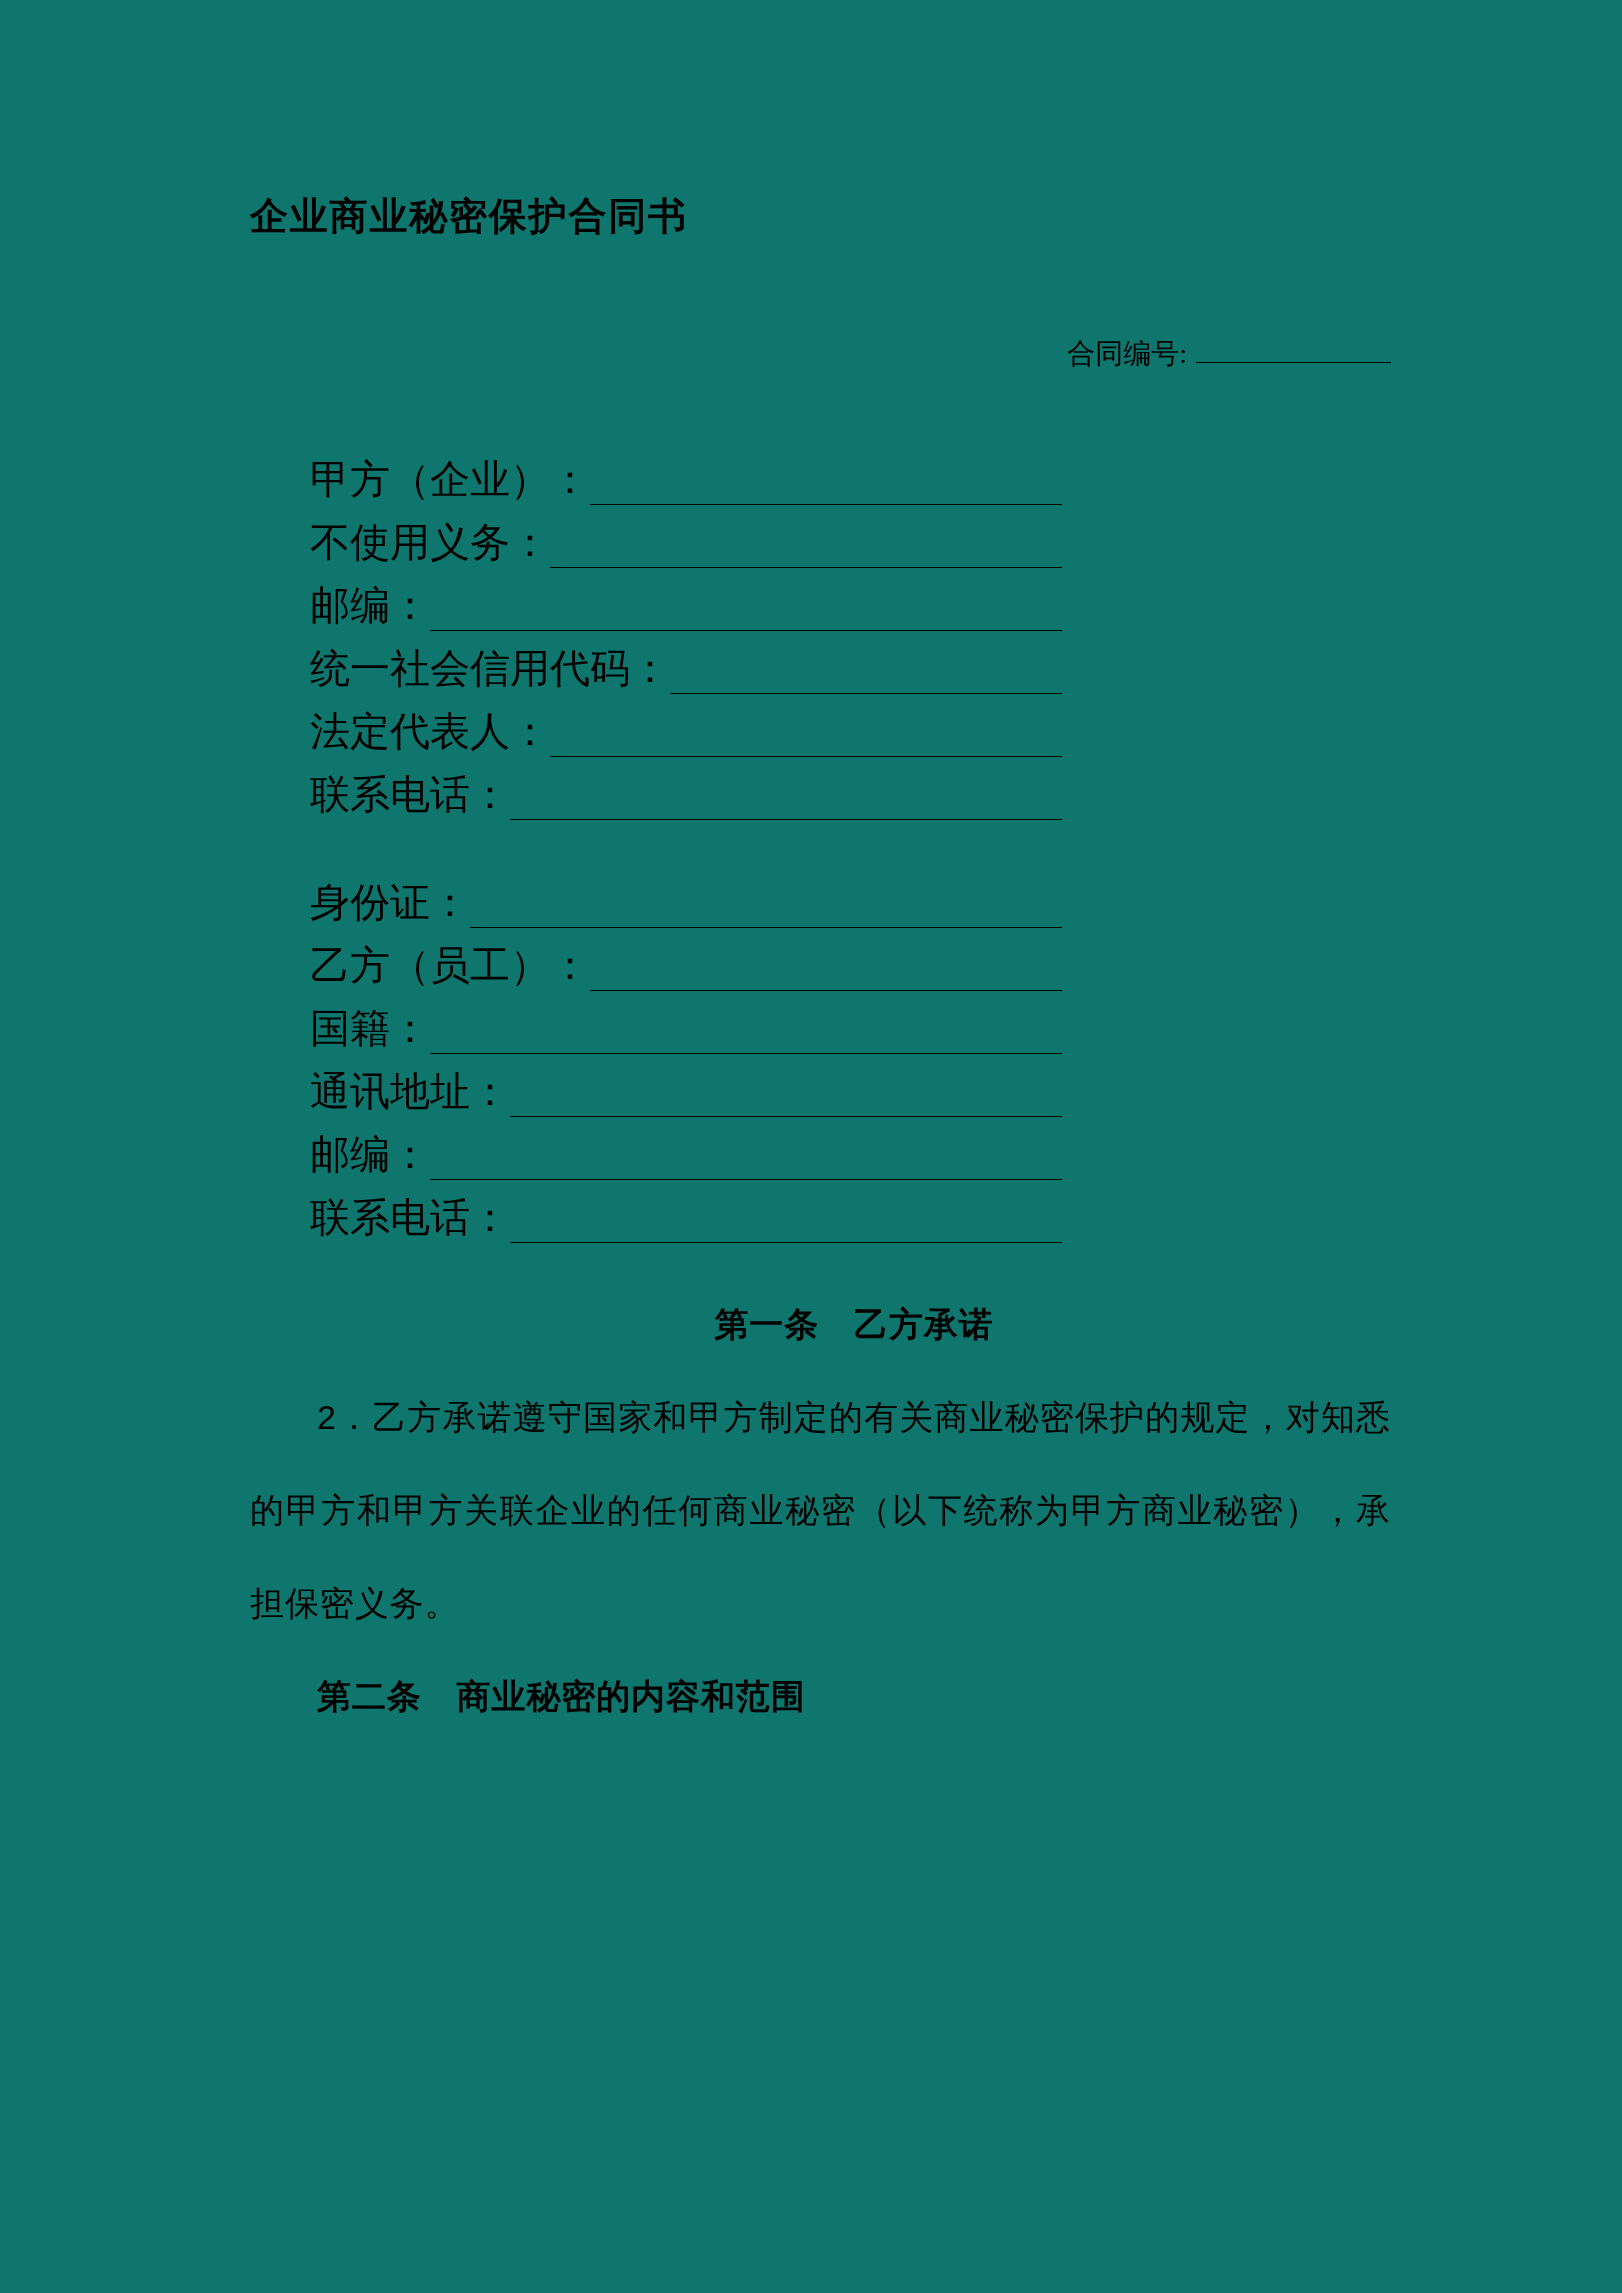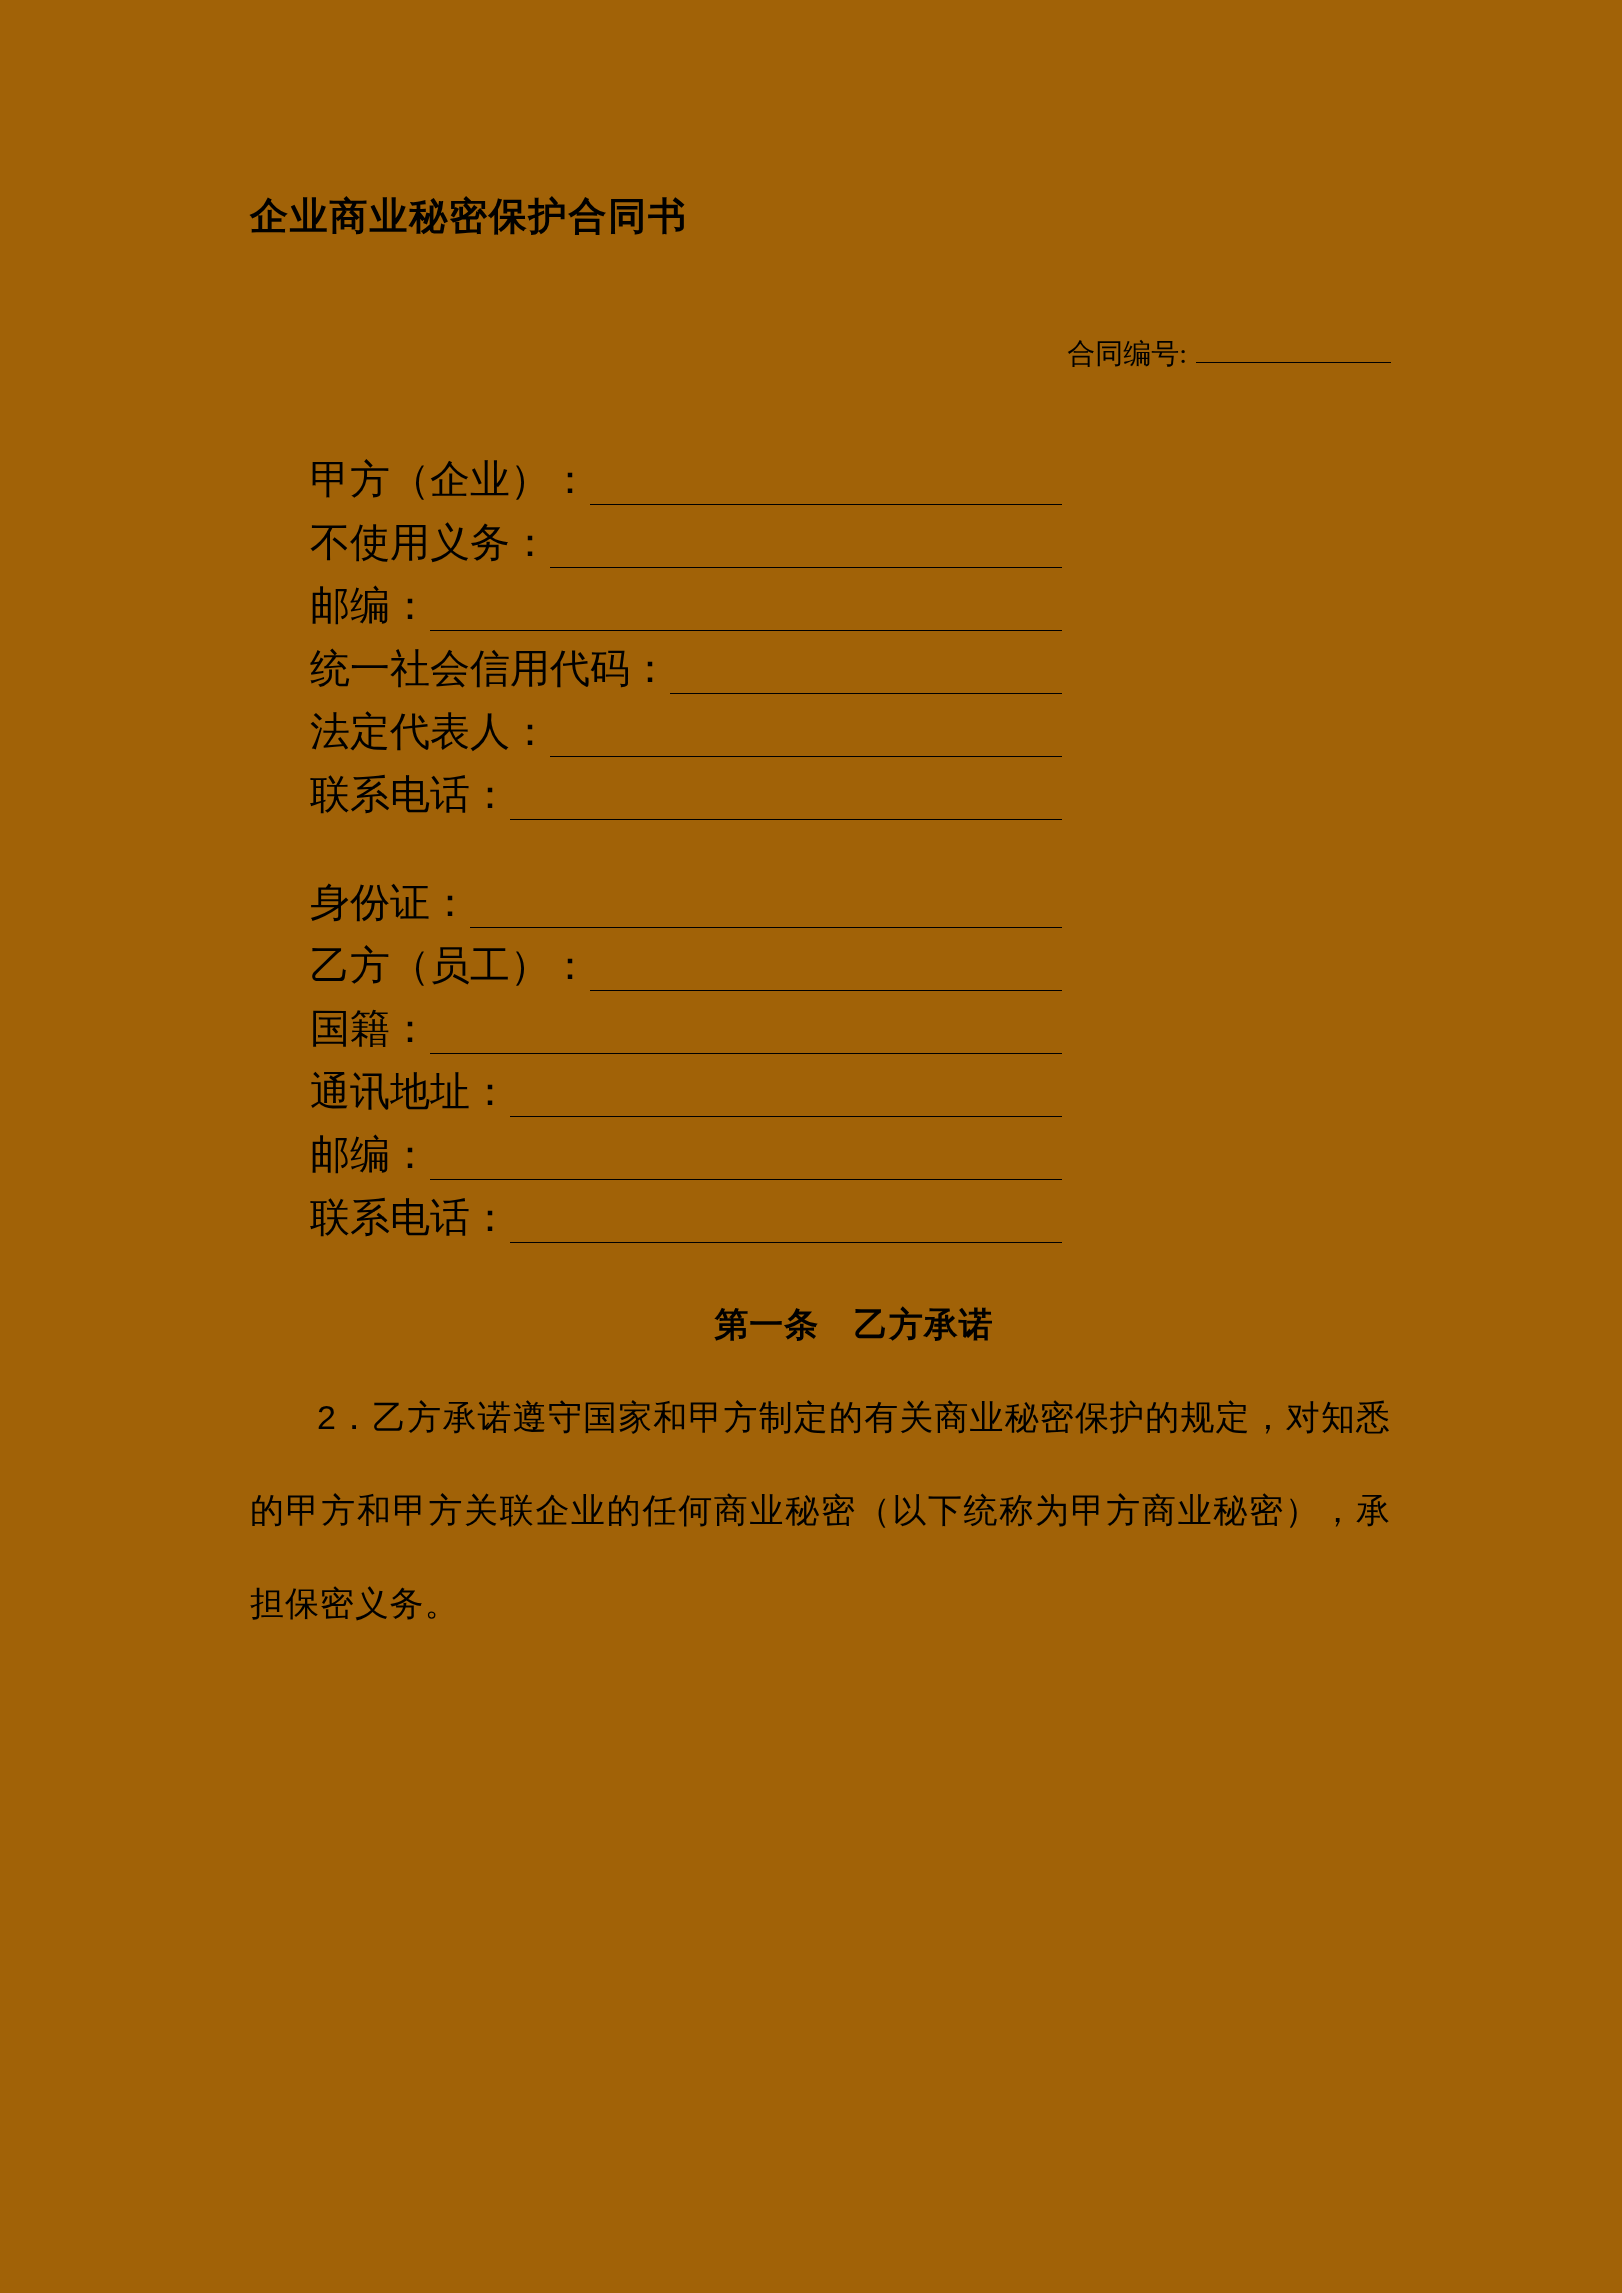--- a/index.html
+++ b/index.html
@@ -2,21 +2,21 @@
 <html lang="zh" style="font-size:14.5px"><head>
 <meta charset="utf-8">
 <style>
   * { margin: 0; padding: 0; box-sizing: border-box; }
   html, body { background: #ffffff; }
   body { width: 1623px; }
   .page {
     position: relative;
     width: 1623px;
     height: 2294px;
-    background: #a16207;
+    background: #0f766e;
     color: #000000;
     padding: 193px 232px 0 250px;
     overflow: hidden;
   }
   
   .doc-title {
     font-family: "Liberation Serif", "DejaVu Serif", serif;
     font-size: 38px;
     font-weight: bold;
     line-height: 47px;
@@ -143,16 +143,17 @@
     </div>
     <div class="form-line">
       <span class="label">联系电话：</span>
       <span class="blank"></span>
     </div>
   </div>
 
   <div class="body-section">
     <p class="para heading spaced">第一条　乙方承诺</p>
     <p class="para">2．乙方承诺遵守国家和甲方制定的有关商业秘密保护的规定，对知悉的甲方和甲方关联企业的任何商业秘密（以下统称为甲方商业秘密），承担保密义务。</p>
+    <p class="para heading">第二条　商业秘密的内容和范围</p>
   </div>
 
 </div>
 
 
 </body></html>

